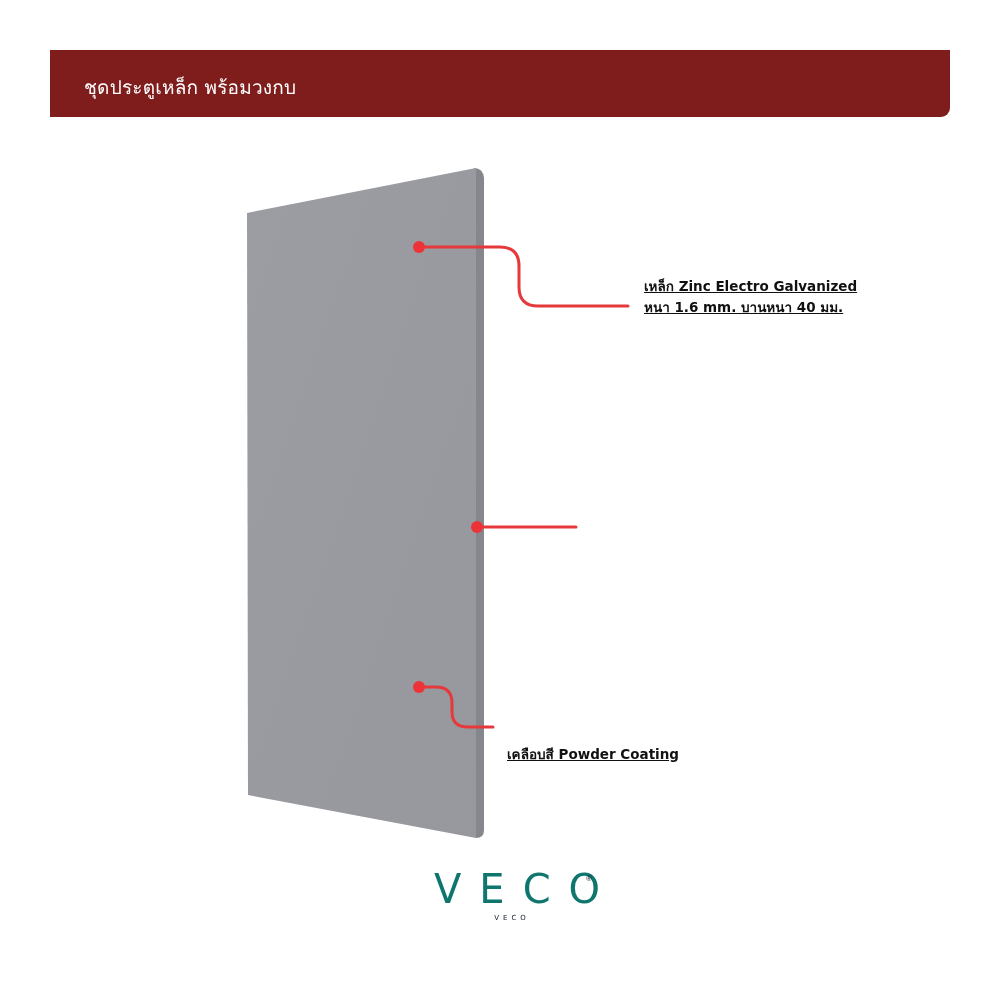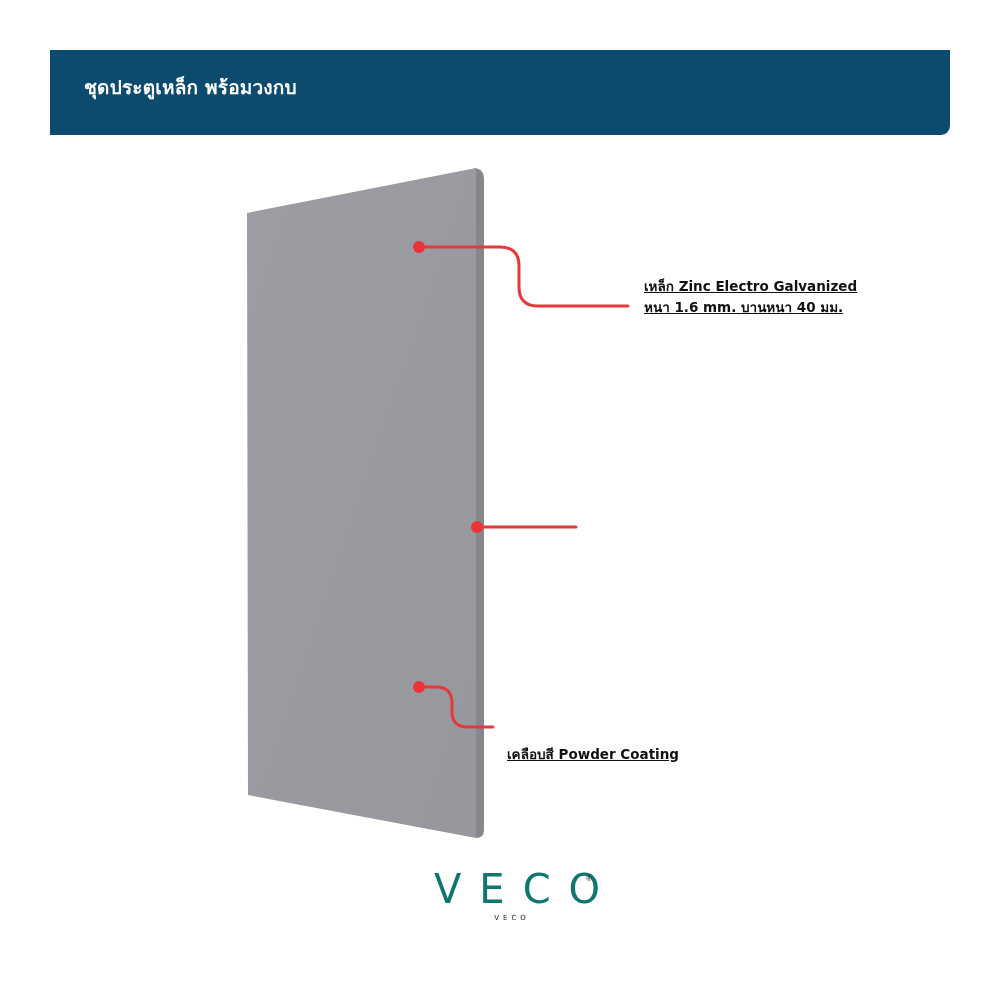--- a/index.html
+++ b/index.html
@@ -12,24 +12,23 @@
       height: 1000px;
       position: relative;
       overflow: hidden;
       font-family: "Liberation Sans", "DejaVu Sans", sans-serif;
     }
     .header-bar {
       position: absolute;
       left: 50px;
       top: 50px;
       width: 900px;
-      height: 85px;
-      background: #0c4a6e;
+      height: 67px;
+      background: #7f1d1d;
       border-bottom-right-radius: 9px;
-      font-weight: bold;
     }
     .header-title {
       position: absolute;
       left: 34px;
       top: 22px;
       color: #ffffff;
       font-size: 19px;
       font-family: "DejaVu Sans", sans-serif;
       letter-spacing: 0.2px;
     }

